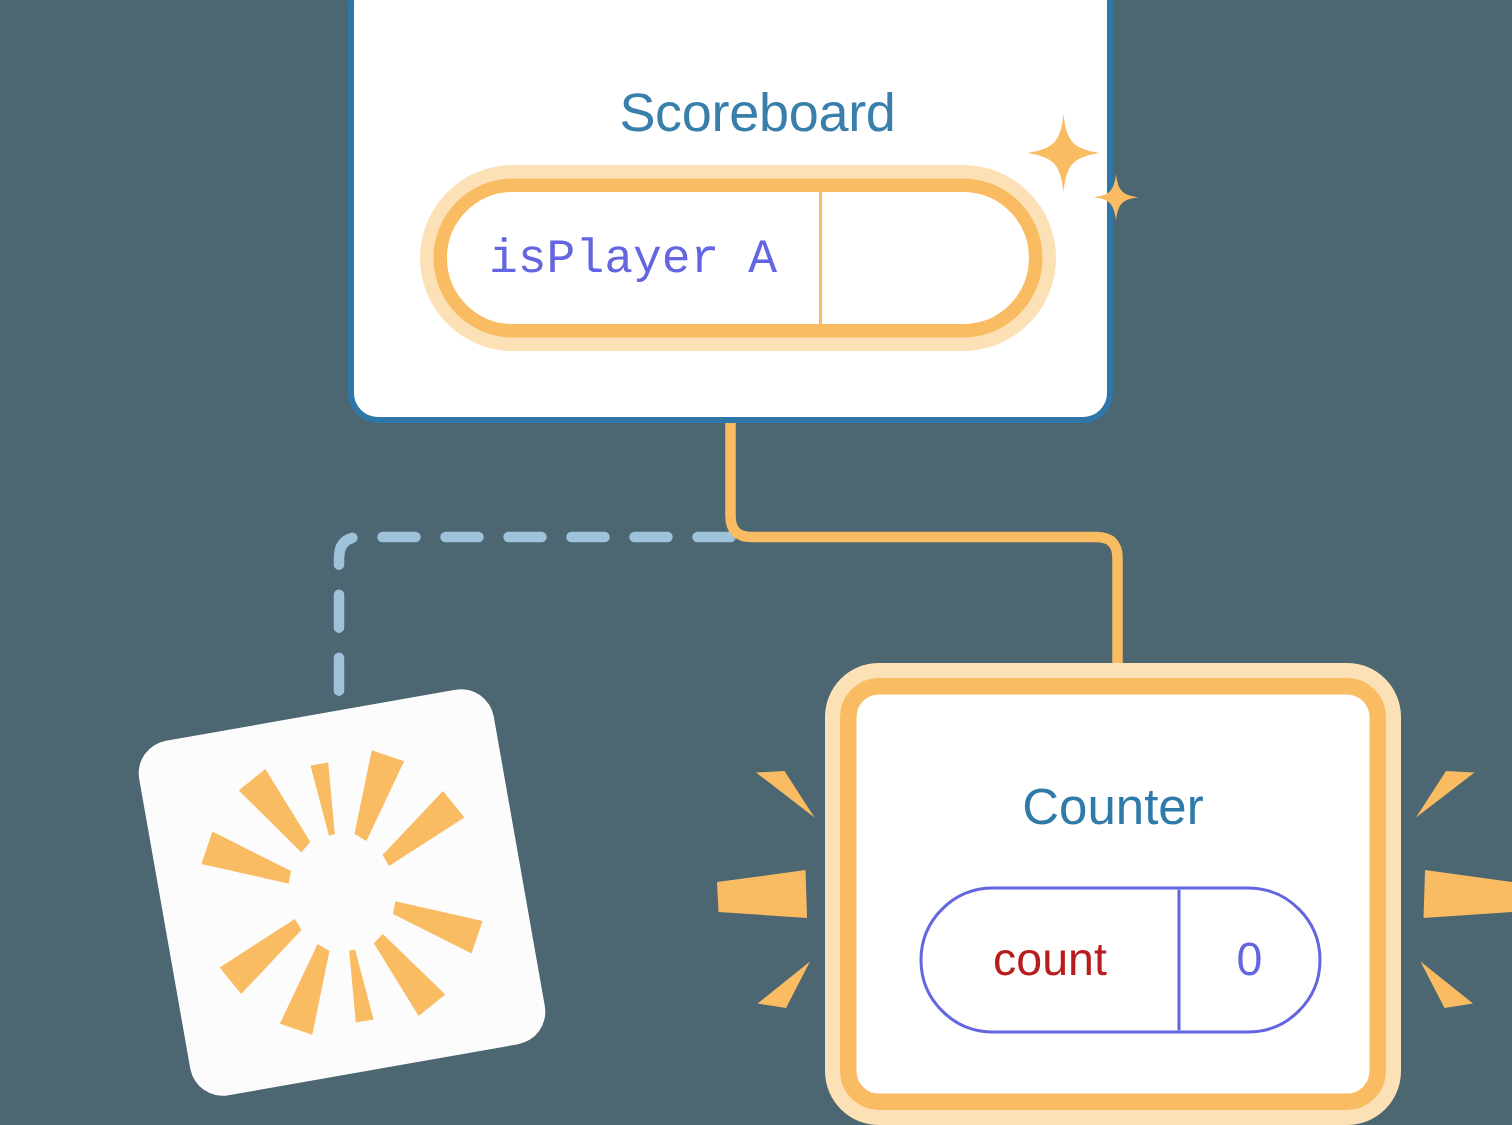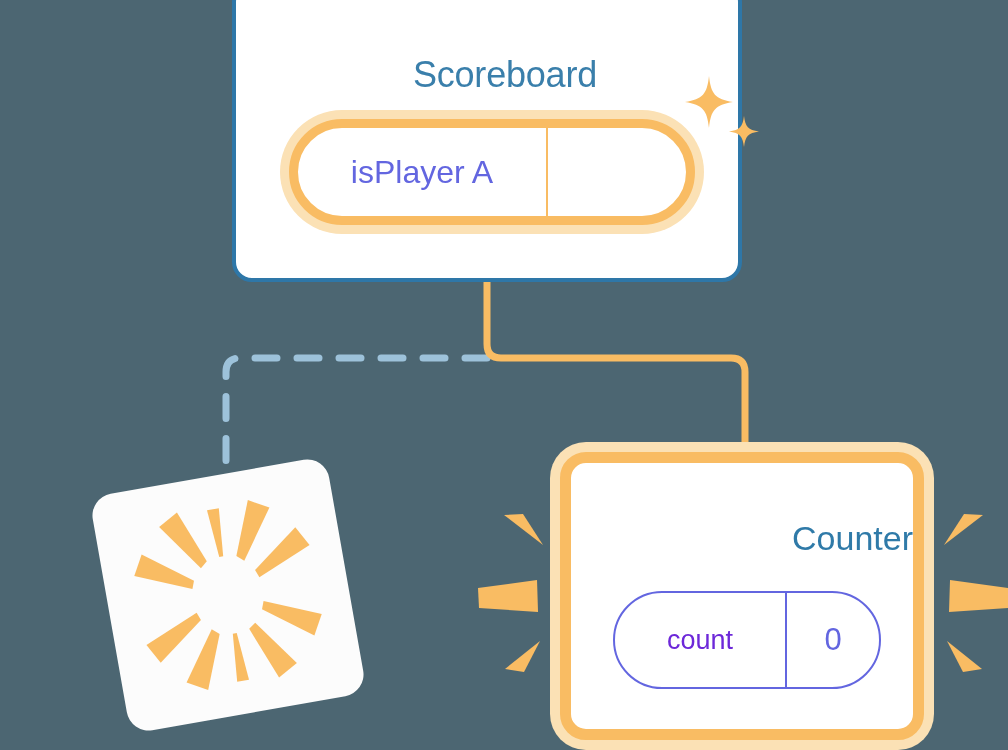--- a/index.html
+++ b/index.html
@@ -61,20 +61,21 @@
     width: 406px;
     height: 106px;
     background: #ffffff;
     border: 9px solid #f9bc63;
     border-radius: 60px;
     box-sizing: border-box;
     box-shadow: 0 0 0 9px #fbe1b5;
     display: flex;
     align-items: stretch;
     z-index: 2;
+    font-family: Liberation Mono, monospace;
   }
   .sb-pill-key {
     flex: 0 0 250px;
     display: flex;
     align-items: center;
     justify-content: center;
     color: #6366e0;
     font-size: 32px;
     font-weight: 400;
     border-right: 2px solid #f9bc63;
@@ -113,21 +114,21 @@
     border-radius: 26px;
     box-sizing: border-box;
     box-shadow: 0 0 0 10px #fbe1b5;
     z-index: 5;
   }
   .counter-title {
     position: absolute;
     left: 0;
     right: 0;
     top: 56px;
-    text-align: right;
+    text-align: center;
     color: #2f7aa8;
     font-size: 34px;
     font-weight: 400;
   }
   .ct-pill {
     position: absolute;
     left: 42px;
     top: 128px;
     width: 268px;
     height: 98px;
@@ -136,22 +137,22 @@
     border-radius: 52px;
     box-sizing: border-box;
     display: flex;
     align-items: stretch;
   }
   .ct-pill-key {
     flex: 0 0 172px;
     display: flex;
     align-items: center;
     justify-content: center;
-    color: #6d28d9;
-    font-size: 27px;
+    color: #b91c1c;
+    font-size: 31px;
     border-right: 2px solid #6366e0;
     box-sizing: border-box;
   }
   .ct-pill-val {
     flex: 1 1 auto;
     display: flex;
     align-items: center;
     justify-content: center;
     color: #6366e0;
     font-size: 31px;

